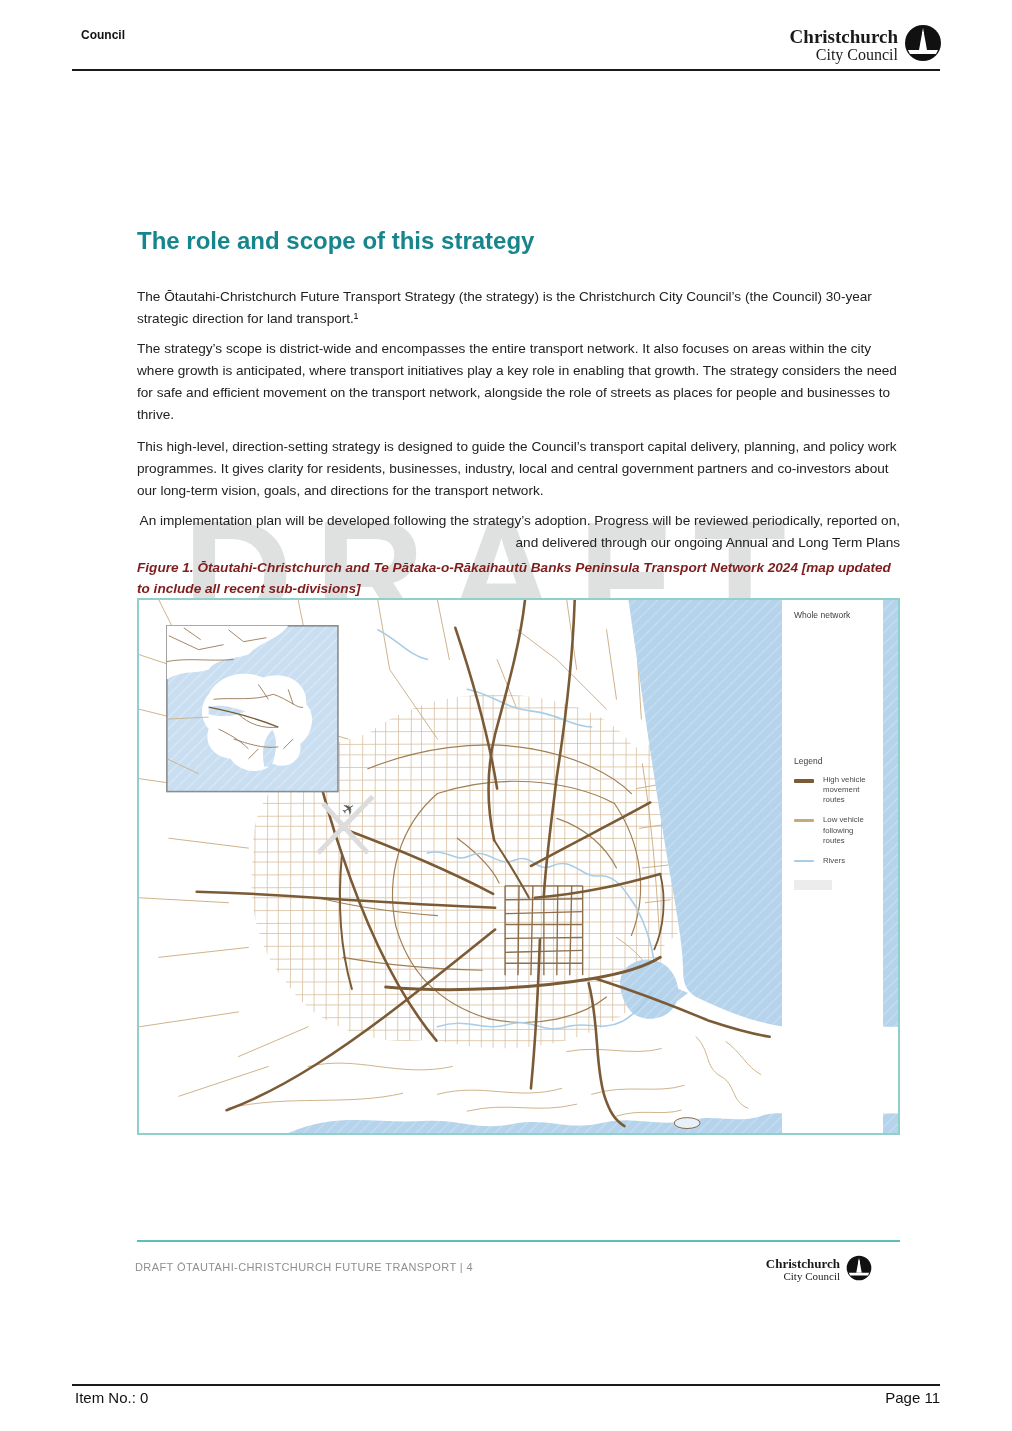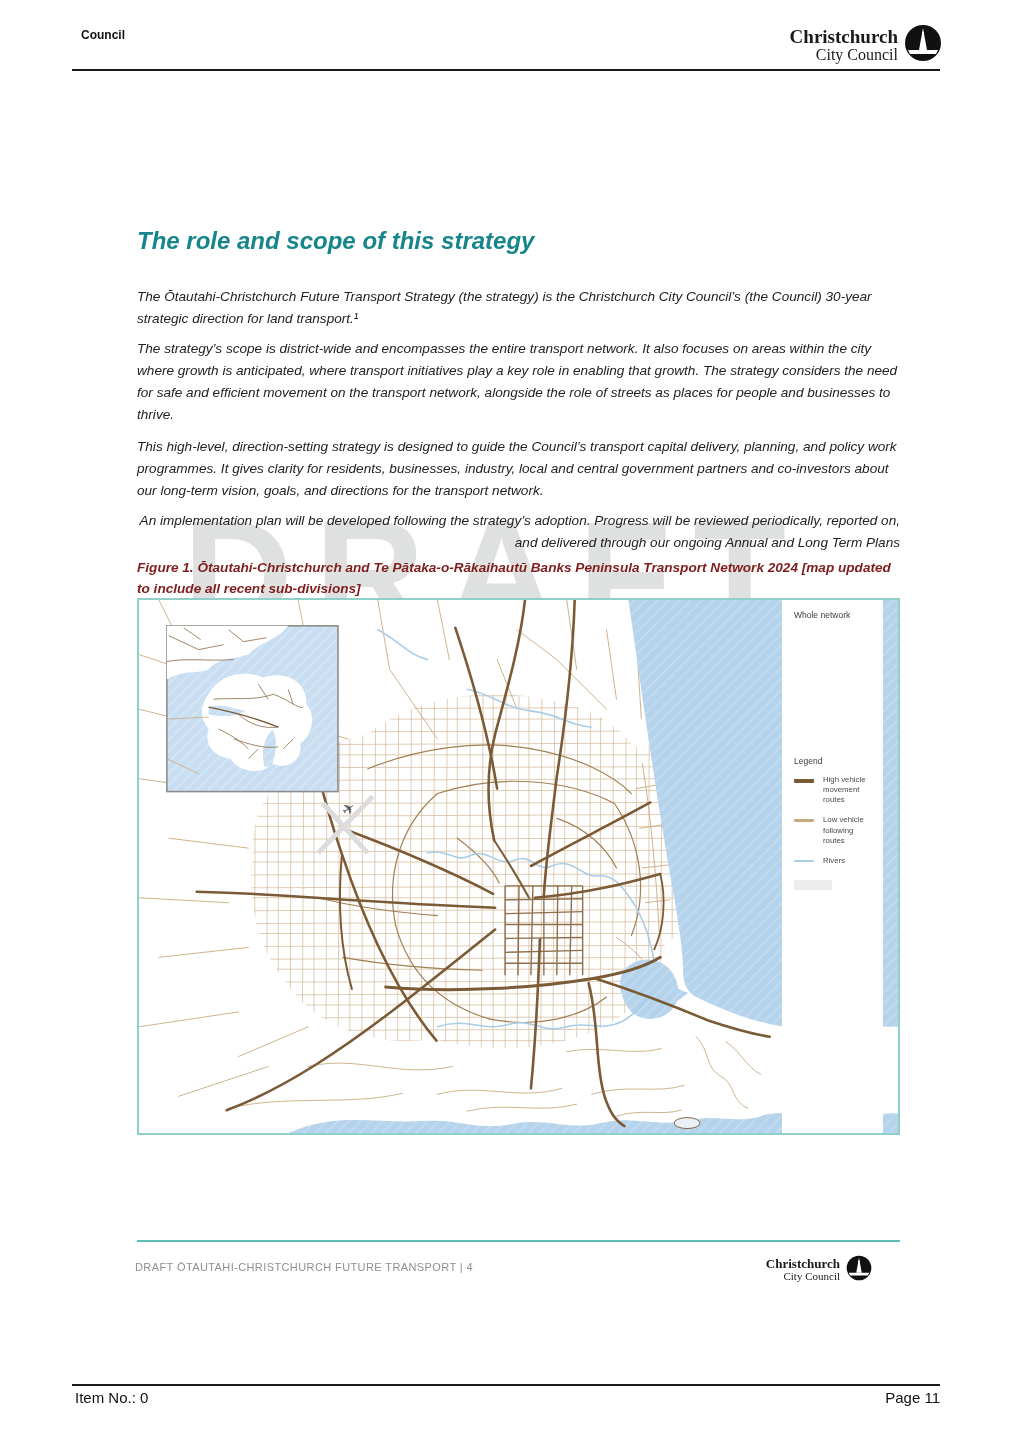--- a/index.html
+++ b/index.html
@@ -11,21 +11,21 @@
   
   .header-council{left:81px;top:28px;font-size:12px;font-weight:bold;color:#111;}
   .logo{display:flex;align-items:center;gap:6px;}
   .logo-text{text-align:right;font-family:"Liberation Serif", serif;color:#1a1a1a;line-height:1.05;}
   .logo-l1{font-weight:bold;}
   .header-logo{right:70px;top:24px;}
   .header-logo .logo-l1{font-size:19px;}
   .header-logo .logo-l2{font-size:16px;}
   .header-rule{left:72px;right:72px;top:69px;border-top:2.5px solid #1a1a1a;}
   
-  .content{left:137px;width:763px;z-index:2;font-style:italic;}
+  .content{left:137px;width:763px;z-index:2;}
   .page-title{top:227px;font-size:24px;font-weight:bold;color:#17858c;}
   .para{font-size:13.6px;line-height:1.62;color:#222;}
   .p1{top:272px;} .p2{top:324px;} .p3{top:422px;} .p4{top:496px;text-align:right;}
   .fig-caption{top:557px;font-size:13.6px;line-height:1.55;font-weight:bold;font-style:italic;color:#7f1d1d;}
   .watermark{
     left:183px;top:498px;z-index:1;font-size:152px;font-weight:800;line-height:1;
     letter-spacing:22px;color:rgba(170,174,174,0.38);user-select:none;
   }
   
   .figure-map{

